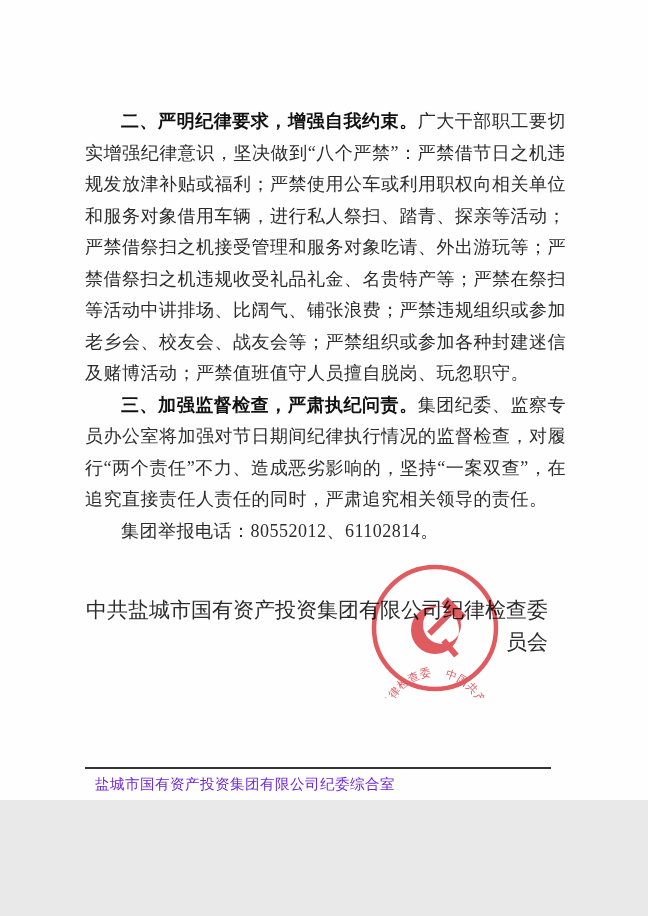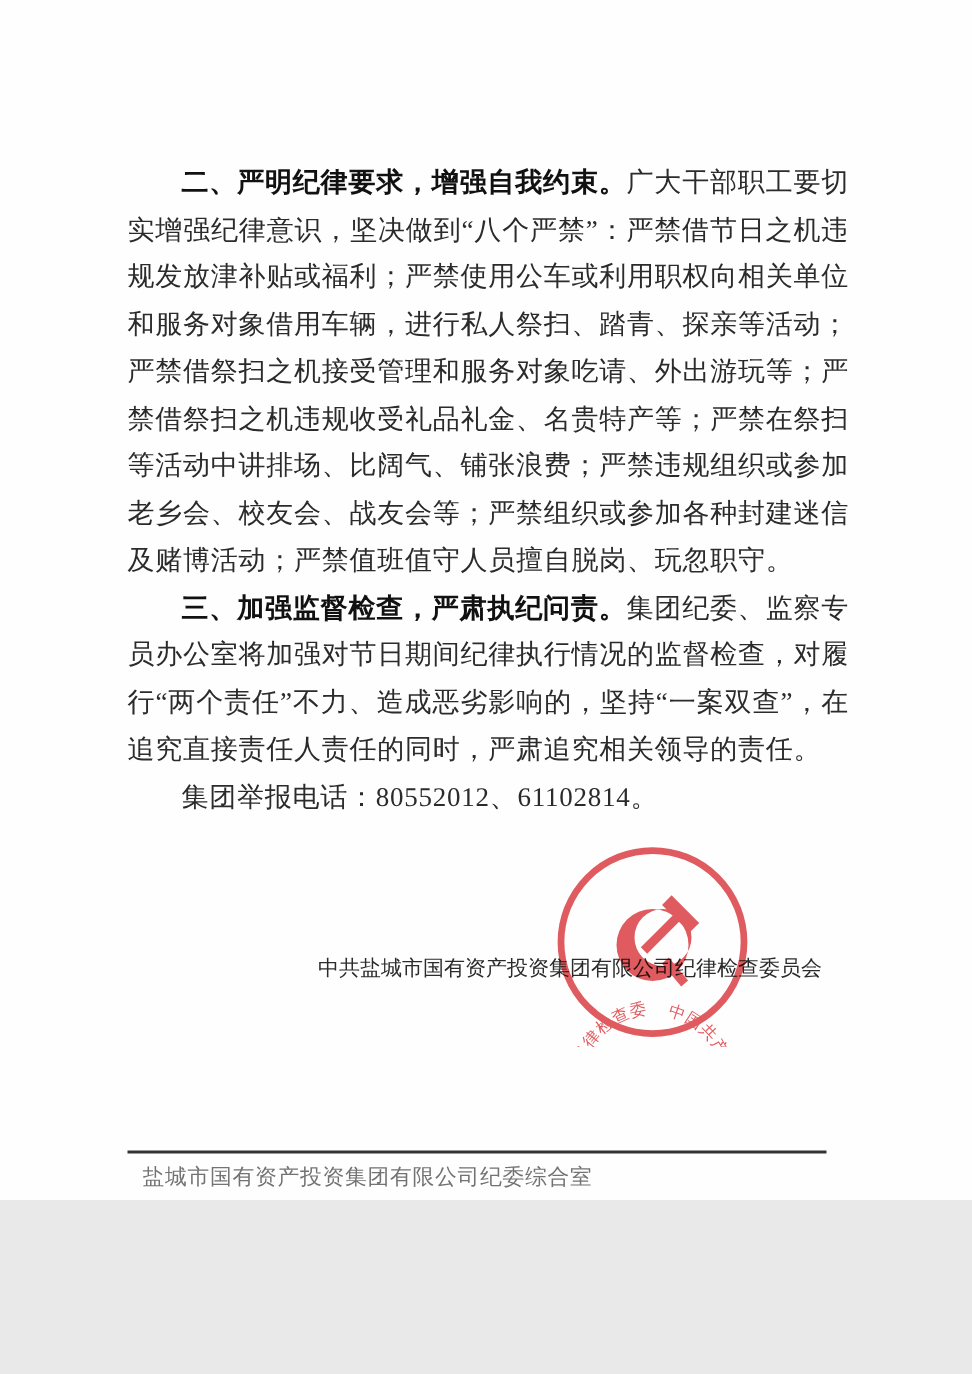--- a/index.html
+++ b/index.html
@@ -27,22 +27,22 @@
     text-indent:2em;
     word-break:break-all;
     color:#2b2b2b;
   }
   .para .ph{
     font-family:"Liberation Sans","DejaVu Sans",sans-serif;
     font-weight:700;
     color:#111;
   }
   .sig-block{
-    margin-top:84px;
-    font-size:14px;
+    margin-top:48px;
+    font-size:21px;
     line-height:31.5px;
     color:#2b2b2b;
   }
   .sig-org{ text-align:right; padding-right:18px; }
   .sig-date{ text-align:right; padding-right:100px; letter-spacing:1px; }
   .seal{
     position:absolute;
     left:365px;top:558px;
     width:140px;height:140px;
     opacity:0.82;
@@ -61,21 +61,21 @@
     width:466px;
   }
   .footer-row{
     display:flex;
     justify-content:space-between;
     align-items:center;
     border-top:2px solid #333;
     border-bottom:2px solid #333;
     padding:6px 8px 6px 10px;
     font-size:14.5px;
-    color:#737373;
+    color:#6d28d9;
     letter-spacing:0.5px;
     gap:36px;
   }
   .pagenum{
     position:absolute;
     left:76px;top:824px;
     font-size:17px;
     color:#2b2b2b;
     letter-spacing:1px;
   }

